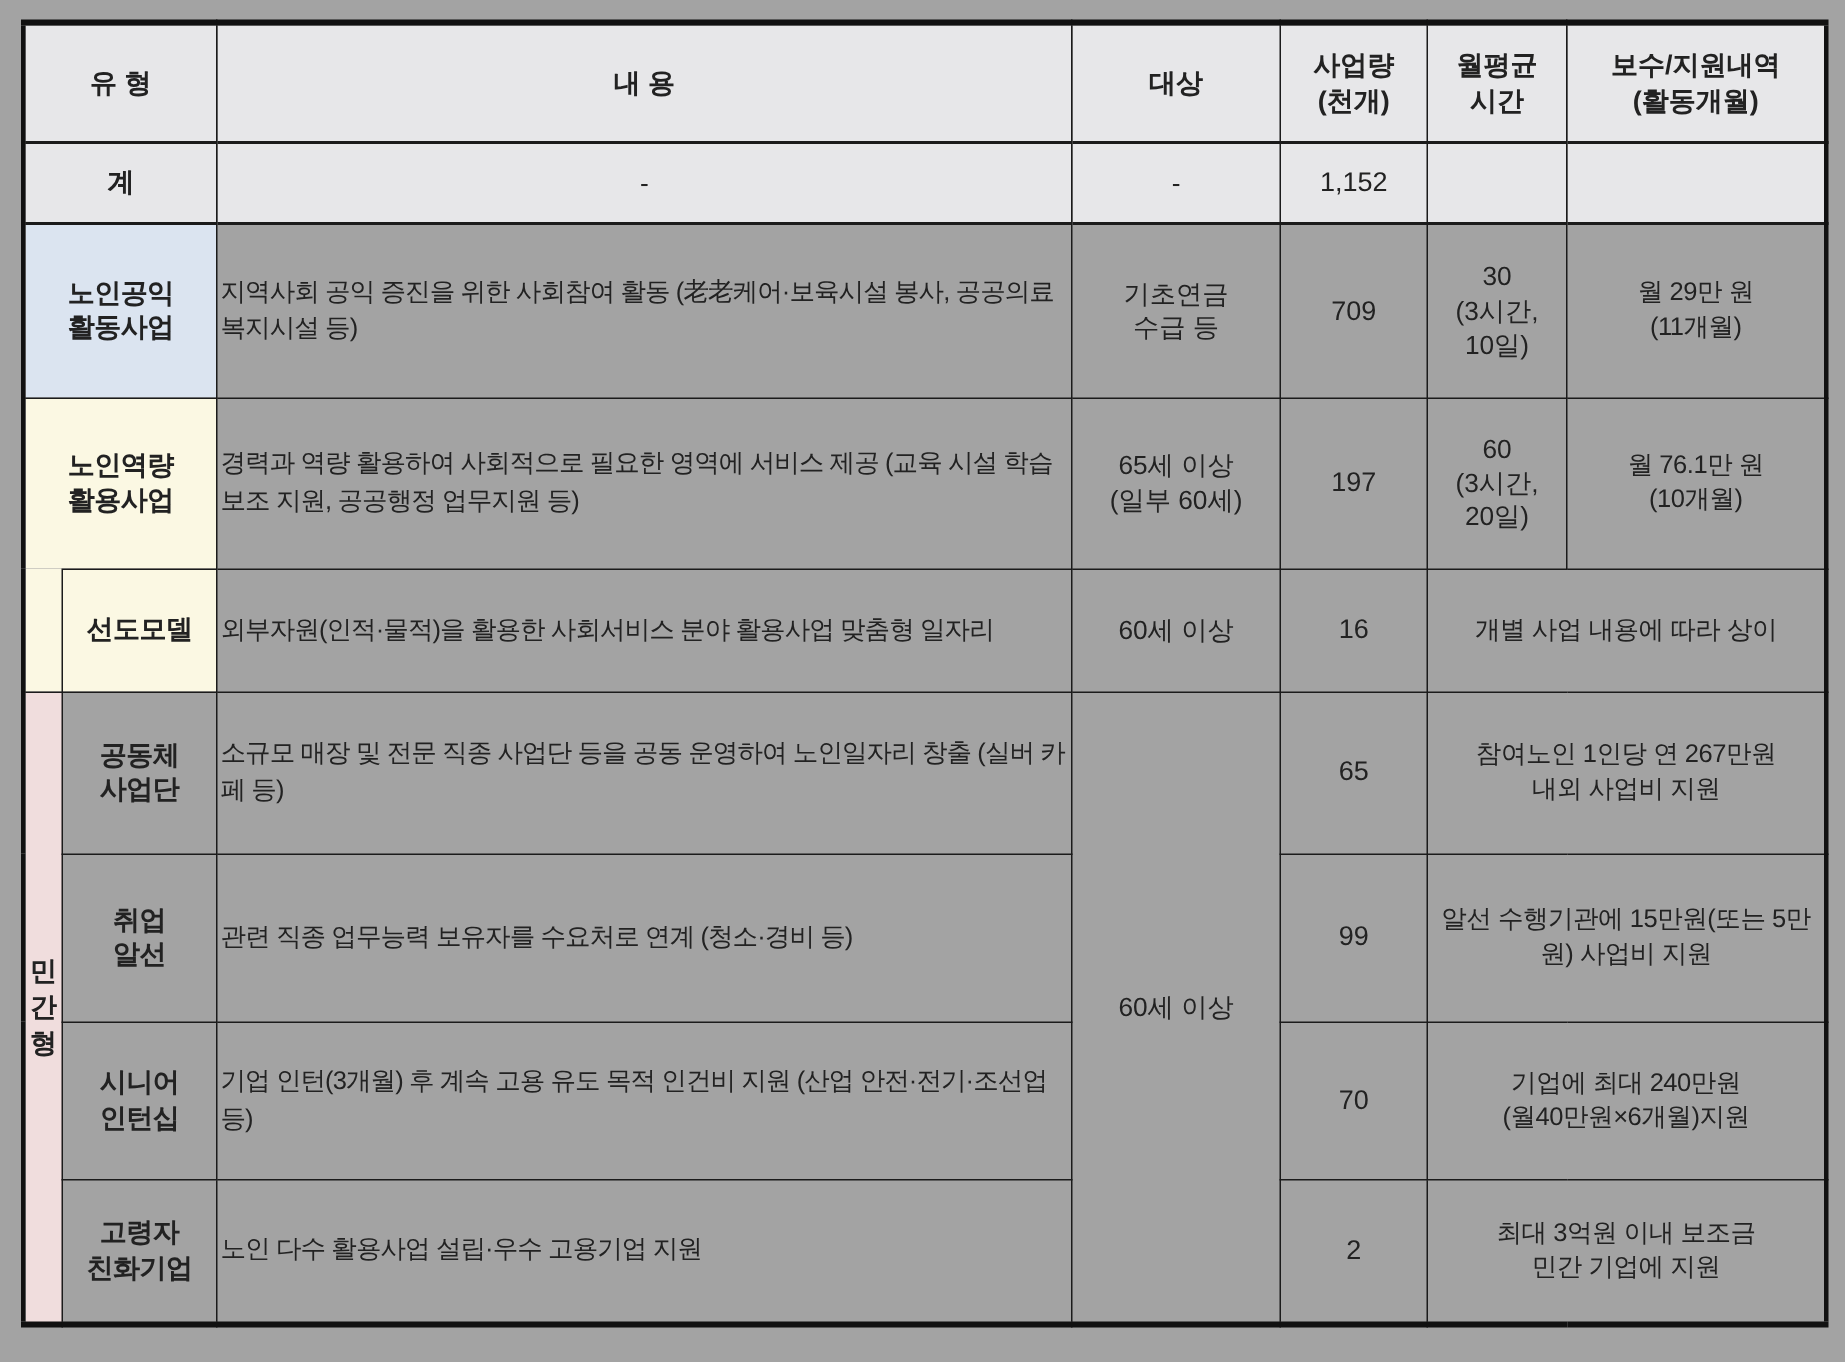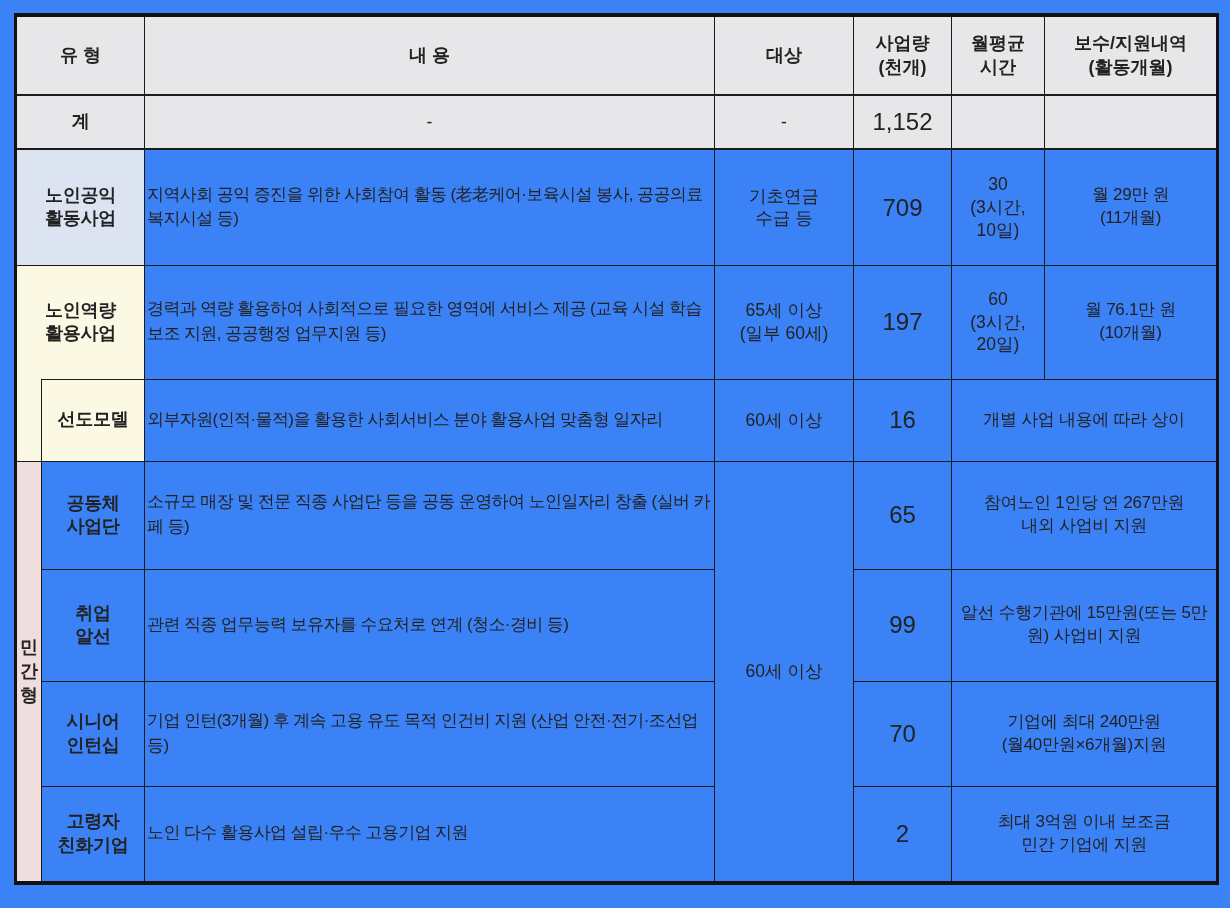--- a/index.html
+++ b/index.html
@@ -2,21 +2,21 @@
 <html><head>
 <meta charset="utf-8">
 <style>
   * { margin: 0; padding: 0; box-sizing: border-box; }
   html, body { width: 1230px; height: 908px; background: #ffffff; }
   body {
     font-family: "Liberation Sans", "DejaVu Sans", sans-serif;
     color: #222;
     position: relative;
   }
-  .canvas { position: absolute; left: 0; top: 0; width: 1230px; height: 908px; background: #3b82f6; }
+  .canvas { position: absolute; left: 0; top: 0; width: 1230px; height: 908px; background: #a3a3a3; }
 
   table.jobs {
     position: absolute;
     left: 14px; top: 13px;
     width: 1202px;
     border-collapse: collapse;
     table-layout: fixed;
     border: 3px solid #111;
     border-top-width: 4px;
     border-bottom-width: 4px;
@@ -53,21 +53,21 @@
   tr.r-capability td.type-label { border-bottom-style: none; }
   td.strip-spacer { border-top-style: none; background: #fbf8e3; }
   tr.r-pilot td.type-label { border-top: 1.5px solid #1b1b1b; }
 
   td.group-vert {
     font-weight: bold;
     font-size: 18px;
     line-height: 1.35;
     padding: 0 2px;
   }
-  td.num { font-size: 24px; }
+  td.num { font-size: 18px; }
   td.small-lines { font-size: 17px; line-height: 1.35; letter-spacing: -0.3px; margin-left: 36px; }
 
   
   tr.head        { height: 80px; }
   tr.total       { height: 54px; }
   tr.r-public    { height: 116px; }
   tr.r-capability{ height: 114px; }
   tr.r-pilot     { height: 82px; }
   tr.r-community { height: 108px; }
   tr.r-placement { height: 112px; }

